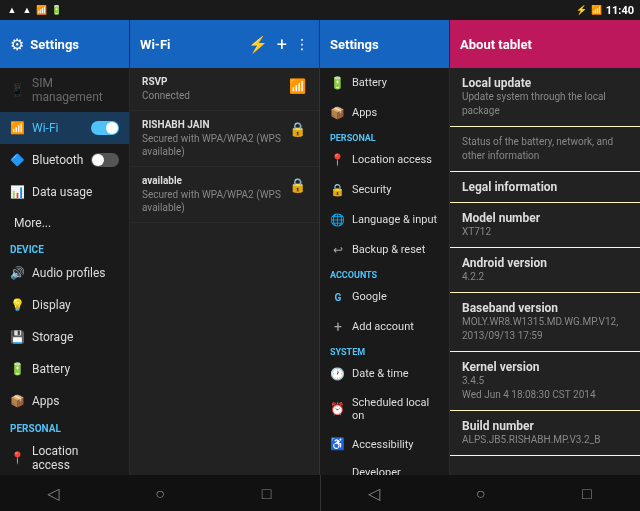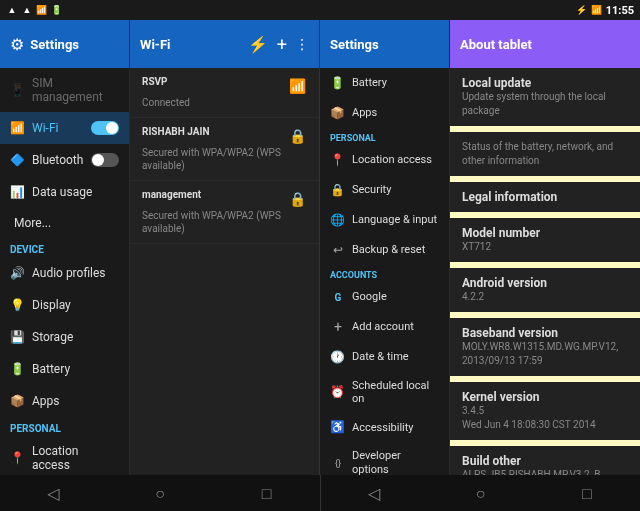--- a/index.html
+++ b/index.html
@@ -157,21 +157,21 @@
       justify-content: space-between;
     }
     .wifi-network-name {
       font-size: 10px;
       color: #ddd;
       font-weight: bold;
     }
     .wifi-network-sub {
       font-size: 10px;
       color: #888;
-      margin-top: 9px;
+      margin-top: 2px;
       line-height: 1.3;
     }
     .wifi-signal {
       font-size: 14px;
       color: #4FC3F7;
       margin-top: 2px;
     }
 
     
     .right-panel {
@@ -201,34 +201,34 @@
       font-weight: bold;
     }
 
     
     .about-panel {
       flex: 1;
       background: #222;
       overflow-y: auto;
     }
     .about-header {
-      background: #8b5cf6;
+      background: #be185d;
       height: 48px;
       display: flex;
       align-items: center;
       padding: 0 10px;
     }
     .about-header-title {
       color: #fff;
       font-size: 13px;
       font-weight: bold;
     }
     .about-item {
       padding: 8px 12px;
-      border-bottom: 6px solid #fef9c3;
+      border-bottom: 1px solid #fef9c3;
     }
     .about-item-title {
       font-size: 12px;
       color: #ddd;
       font-weight: bold;
     }
     .about-item-sub {
       font-size: 10px;
       color: #888;
       margin-top: 0;
@@ -303,21 +303,21 @@
 <div class="status-bar">
   <div class="status-bar-left">
     <span class="status-icon">▲</span>
     <span class="status-icon">▲</span>
     <span class="status-icon">📶</span>
     <span class="status-icon">🔋</span>
   </div>
   <div class="status-bar-right">
     <span class="status-icon">⚡</span>
     <span class="status-icon">📶</span>
-    <span style="font-size:11px;font-weight:bold;">11:55</span>
+    <span style="font-size:11px;font-weight:bold;">11:40</span>
   </div>
 </div>
 
 <div class="panels">
 
   <div class="left-panel">
 
     <div class="sidebar">
       <div class="sidebar-header">
         <span style="font-size:16px;color:#fff;">⚙</span>
@@ -395,21 +395,21 @@
       <div class="wifi-network">
         <div>
           <div class="wifi-network-name">RISHABH JAIN</div>
           <div class="wifi-network-sub">Secured with WPA/WPA2 (WPS<br>available)</div>
         </div>
         <span class="wifi-signal" style="color:#888;">🔒</span>
       </div>
 
       <div class="wifi-network">
         <div>
-          <div class="wifi-network-name">management</div>
+          <div class="wifi-network-name">available</div>
           <div class="wifi-network-sub">Secured with WPA/WPA2 (WPS<br>available)</div>
         </div>
         <span class="wifi-signal" style="color:#666;">🔒</span>
       </div>
     </div>
 
   </div>
 
   <div class="right-panel">
 
@@ -448,20 +448,21 @@
       <div class="nav-section-label">ACCOUNTS</div>
       <div class="settings-nav-item">
         <span class="settings-nav-item-icon" style="font-size:10px;font-weight:bold;color:#4FC3F7;">G</span>
         <span class="settings-nav-item-text">Google</span>
       </div>
       <div class="settings-nav-item">
         <span class="settings-nav-item-icon" style="font-size:14px;color:#aaa;">+</span>
         <span class="settings-nav-item-text">Add account</span>
       </div>
 
+      <div class="nav-section-label">SYSTEM</div>
       <div class="settings-nav-item">
         <span class="settings-nav-item-icon">🕐</span>
         <span class="settings-nav-item-text">Date &amp; time</span>
       </div>
       <div class="settings-nav-item">
         <span class="settings-nav-item-icon">⏰</span>
         <span class="settings-nav-item-text">Scheduled local on</span>
       </div>
       <div class="settings-nav-item">
         <span class="settings-nav-item-icon">♿</span>
@@ -499,21 +500,21 @@
       </div>
       <div class="about-item">
         <div class="about-item-title">Baseband version</div>
         <div class="about-item-sub">MOLY.WR8.W1315.MD.WG.MP.V12,<br>2013/09/13 17:59</div>
       </div>
       <div class="about-item">
         <div class="about-item-title">Kernel version</div>
         <div class="about-item-sub">3.4.5<br>Wed Jun 4 18:08:30 CST 2014</div>
       </div>
       <div class="about-item">
-        <div class="about-item-title">Build other</div>
+        <div class="about-item-title">Build number</div>
         <div class="about-item-sub">ALPS.JB5.RISHABH.MP.V3.2_B</div>
       </div>
     </div>
 
   </div>
 </div>
 
 <div class="bottom-bars">
   <div class="bottom-bar">
     <div class="nav-btn">◁</div>

